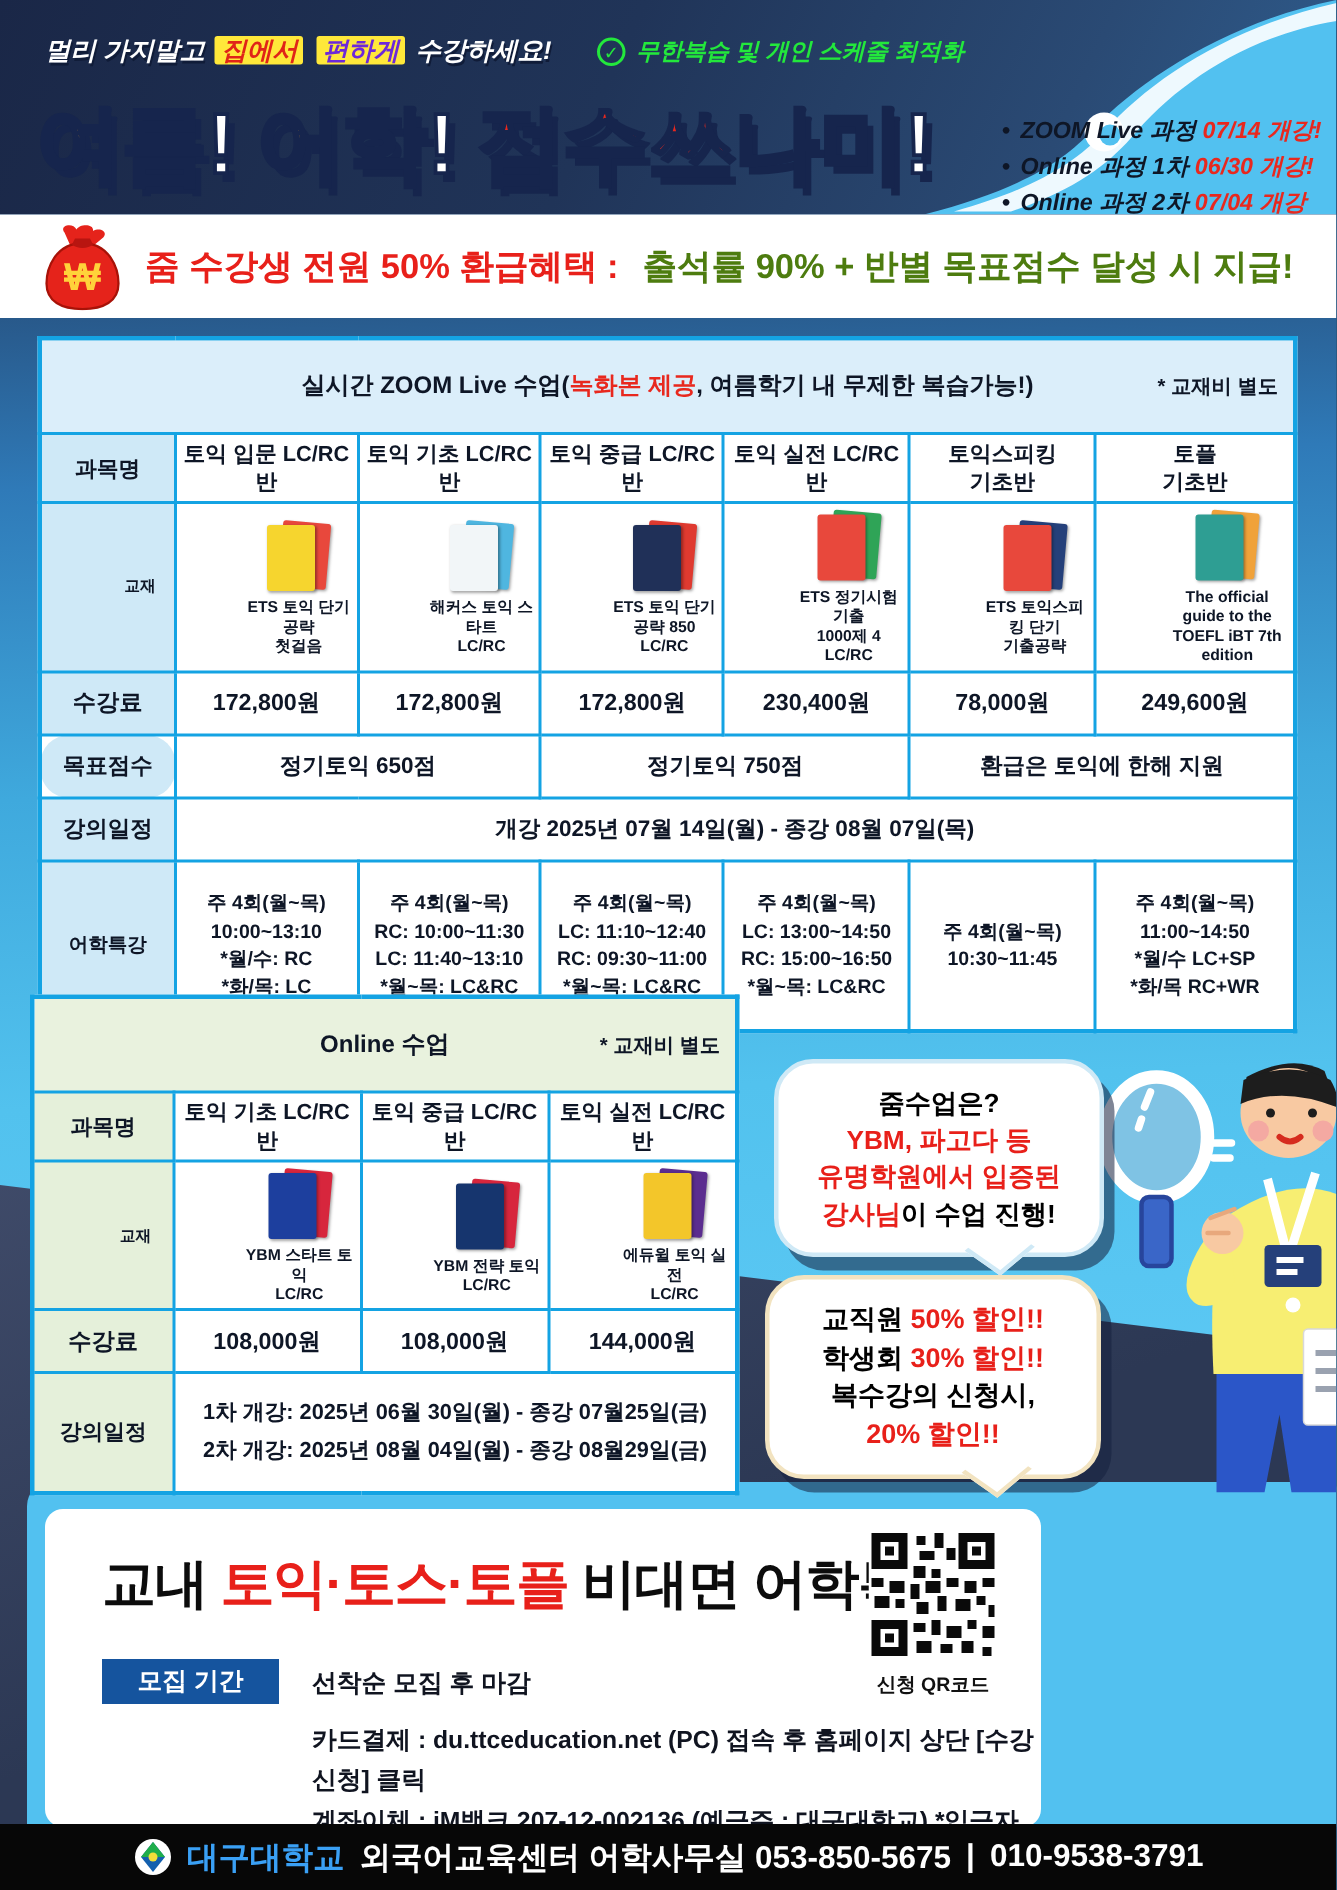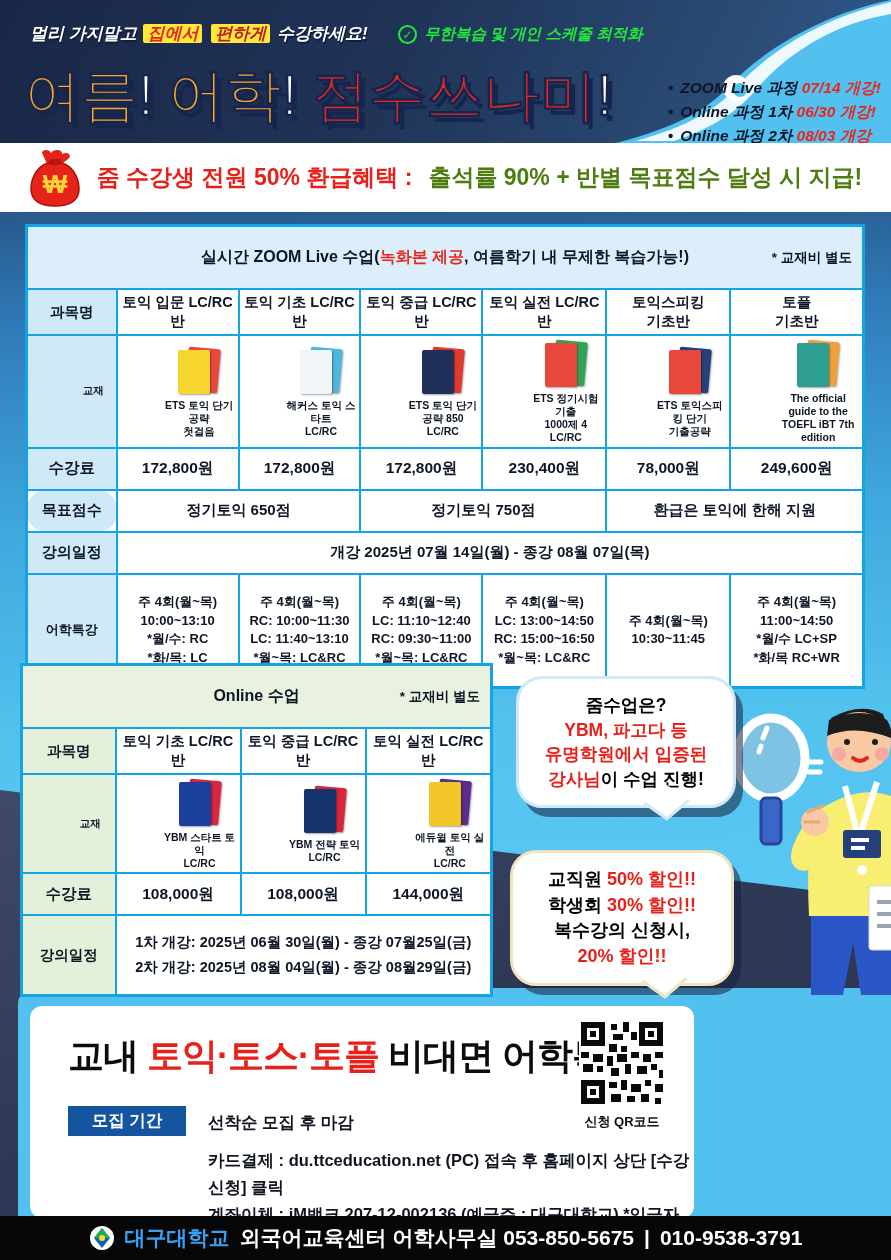--- a/index.html
+++ b/index.html
@@ -17,26 +17,26 @@
     background:#52c1f0; border-radius:16px 4px 0 0; }
 
   
   .hero { position:absolute; left:0; top:0; width:891px; height:143px; overflow:hidden;
     background:linear-gradient(115deg,#1a2747 0%, #203458 45%, #2a4a74 78%, #2f5d8e 100%); }
   .hero-wave { position:absolute; right:0; top:0; }
   .tagline { position:absolute; left:30px; top:22px; font-size:17px; font-weight:800; font-style:italic;
     color:#fff; text-shadow:1px 2px 0 #101c38; white-space:nowrap; }
   .tagline .hl { font-style:italic; background:#ffe83a; padding:0 4px; margin:0 2px; text-shadow:none; border-radius:2px; }
   .tagline .hl-red { color:#e02418; }
-  .tagline .hl-blue { color:#b91c1c;text-align:center; }
+  .tagline .hl-blue { color:#6d28d9;text-align:center; }
   .check-note { position:absolute; left:398px; top:24px; font-size:15.5px; font-weight:800; font-style:italic;
     color:#23e83c; white-space:nowrap; display:flex; align-items:center; gap:7px; }
   .check-circle { display:inline-flex; align-items:center; justify-content:center; width:19px; height:19px;
     border:2px solid #23e83c; border-radius:50%; font-size:12px; font-style:normal; }
-  .big-title { position:absolute; left:24px; top:58px; font-size:57px; font-weight:400; letter-spacing:0;
+  .big-title { position:absolute; left:24px; top:58px; font-size:57px; font-weight:700; letter-spacing:0;
     white-space:nowrap; -webkit-text-stroke:2.5px #16254d; text-shadow:5px 6px 0 #16254d; }
   .big-title .t-orange { color:#f9a826; }
   .big-title .t-red { color:#e8281e; }
   .big-title .t-bang { color:#ffffff; }
   .big-title .gap { display:inline-block; width:14px; }
   .hero-bullets { position:absolute; right:10px; top:76px; font-size:15.5px; font-weight:800; font-style:italic;
     color:#0e1626; line-height:1.55; text-align:left; list-style:none; }
   .hero-bullets li::before { content:"•"; margin-right:7px; }
   .hero-bullets .date { color:#e8281e; }
 
@@ -72,21 +72,21 @@
   .book-back { left:11px; top:0; transform:rotate(5deg); }
   .book-front { left:2px; top:2px; }
   .bookcap { font-size:10.5px; font-weight:700; line-height:1.25; }
 
   
   .bubble { position:absolute; background:#fff; border-radius:26px; text-align:center;
     padding:14px 10px; font-weight:800; z-index:5; }
   .bubble::after { content:""; position:absolute; width:26px; height:26px; background:#fff;
     bottom:-12px; right:52px; transform:rotate(35deg) skew(-15deg); border-right:3px solid var(--bd);
     border-bottom:3px solid var(--bd); }
-  .bubble1 { left:516px; top:676px; width:220px; --bd:#cfe9f6; border:3px solid #cfe9f6;
+  .bubble1 { left:516px; top:706px; width:220px; --bd:#cfe9f6; border:3px solid #cfe9f6;
     box-shadow:7px 9px 0 rgba(22,32,62,.55); font-size:17.5px; line-height:1.4; }
   .bubble2 { left:510px; top:850px; width:224px; --bd:#f2e3c0; border:3px solid #f2e3c0;
     box-shadow:7px 9px 0 rgba(22,32,62,.55); font-size:18px; line-height:1.42; }
   .bubble .rd { color:#e8201a; }
 
   
   .character { position:absolute; right:0; top:690px; z-index:4; }
 
   
   .card { position:absolute; left:30px; top:1006px; width:664px; height:212px; background:#fff;
@@ -134,21 +134,21 @@
     <div class="check-note">
       <span class="check-circle">✓</span>
       <span>무한복습 및 개인 스케줄 최적화</span>
     </div>
     <div class="big-title">
       <span class="t-orange">여름</span><span class="t-bang">!</span><span class="gap"></span><span class="t-orange">어학</span><span class="t-bang">!</span><span class="gap"></span><span class="t-red">점수쓰나미</span><span class="t-bang">!</span>
     </div>
     <ul class="hero-bullets">
       <li><span>ZOOM Live 과정 </span><span class="date">07/14 개강!</span></li>
       <li><span>Online 과정 1차 </span><span class="date">06/30 개강!</span></li>
-      <li><span>Online 과정 2차 </span><span class="date">08/03 개강</span></li>
+      <li><span>Online 과정 2차 </span><span class="date">07/04 개강</span></li>
     </ul>
   </div>
 
   <div class="refund-band">
     <svg width="52" height="58" viewBox="0 0 52 58">
       <path d="M14,6 C10,1 20,-1 22,4 C24,0 34,0 33,5 C38,2 44,6 39,10 L33,15 L18,15 Z" fill="#e5231b"></path>
       <path d="M26,13 C44,13 50,30 50,40 C50,52 40,57 26,57 C12,57 2,52 2,40 C2,30 8,13 26,13 Z" fill="#e5231b" stroke="#a81208" stroke-width="1.5"></path>
       <path d="M19,14 C22,17 30,17 33,14 L31,10 L21,10 Z" fill="#b81510"></path>
       <text x="26" y="44" text-anchor="middle" font-size="26" font-weight="bold" fill="#ffd23a" font-family="'Liberation Sans',sans-serif">₩</text>
     </svg>

